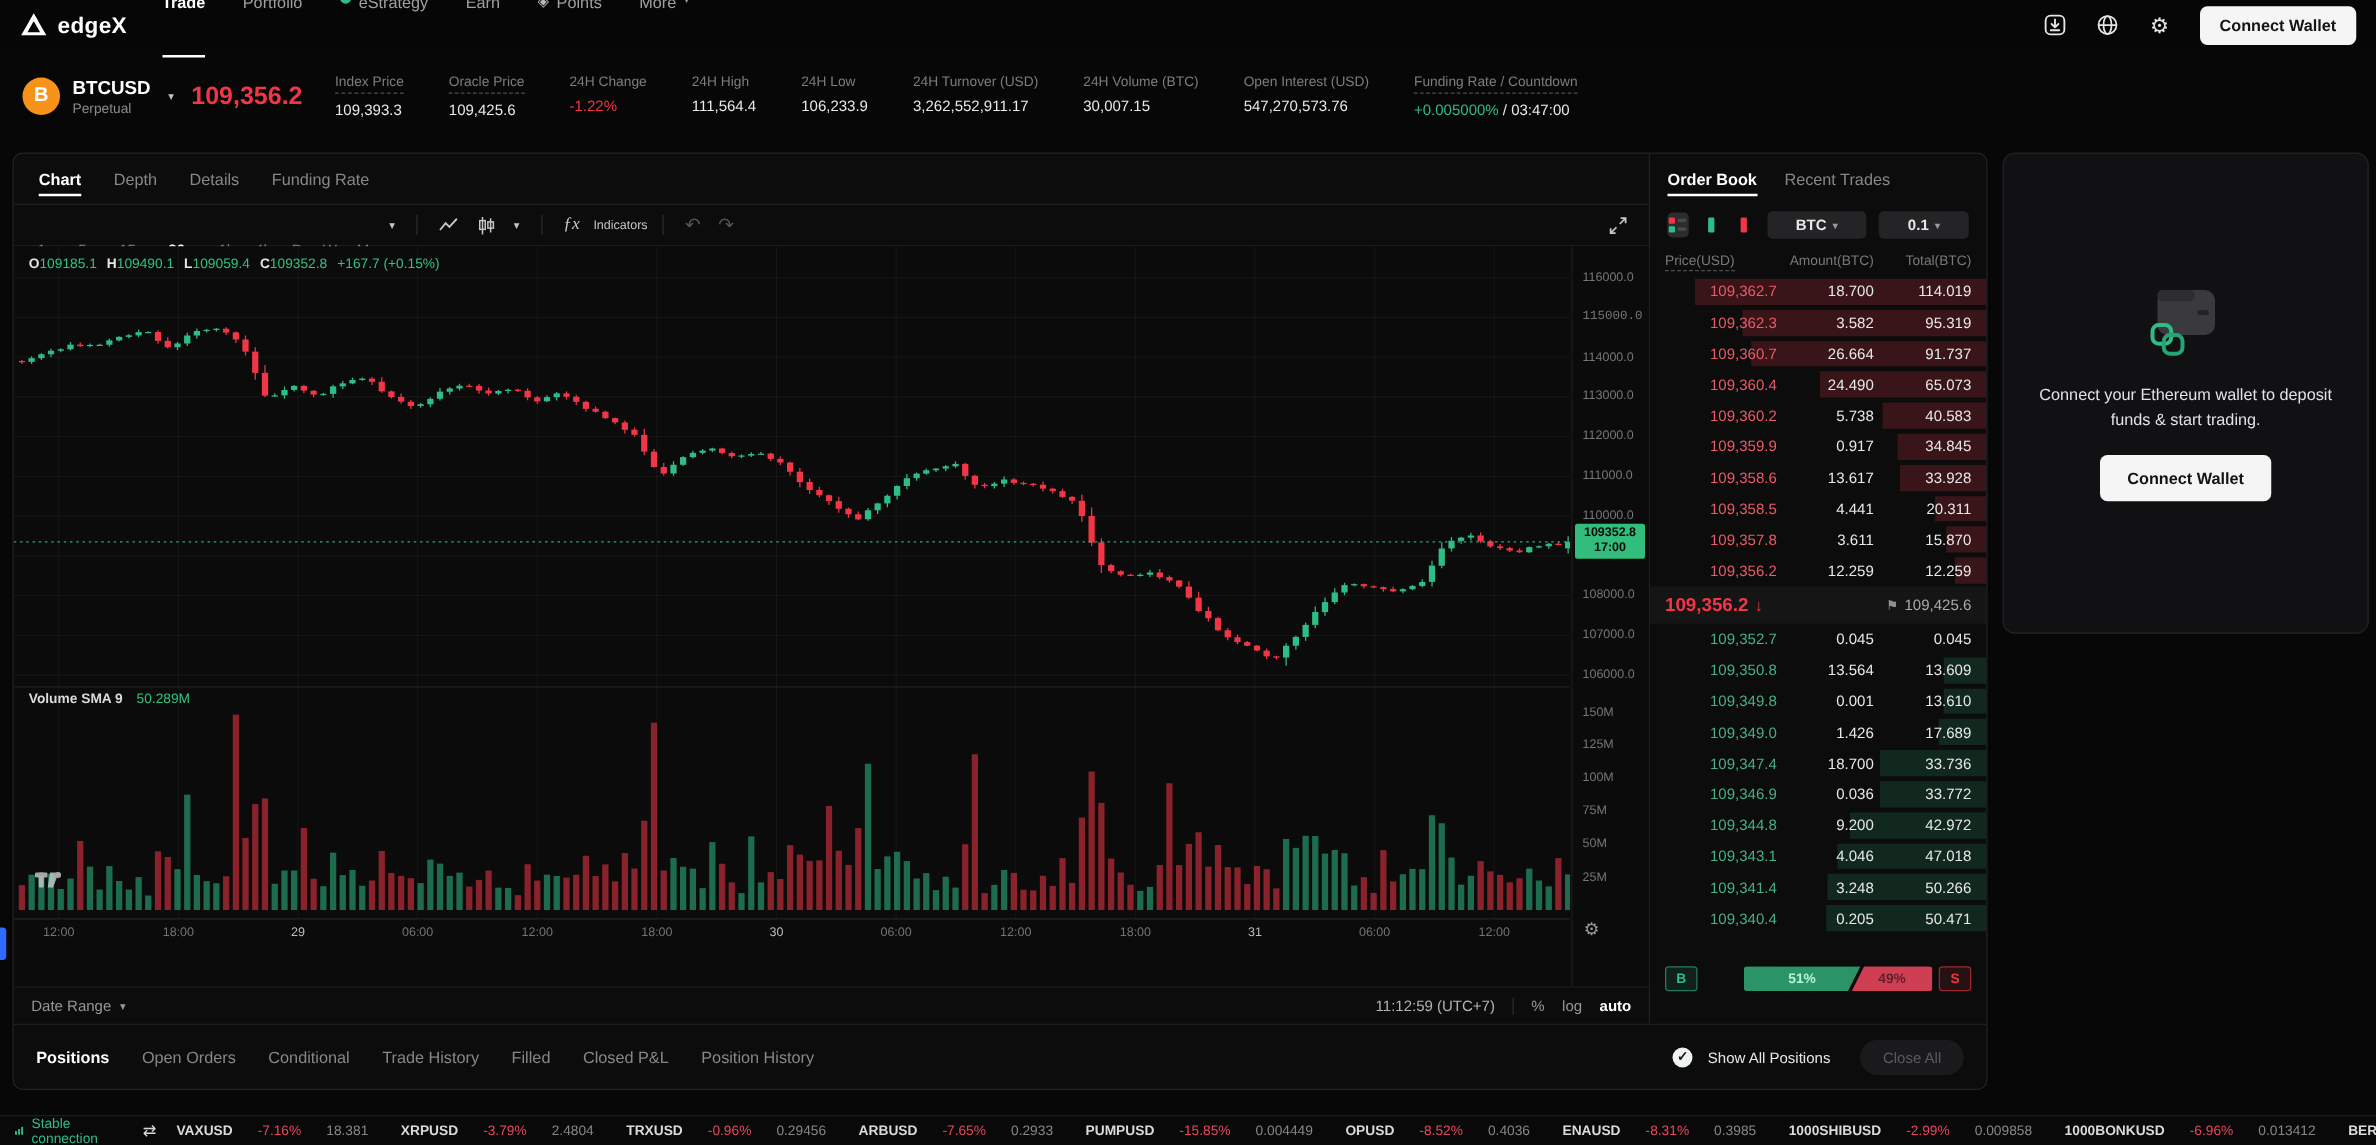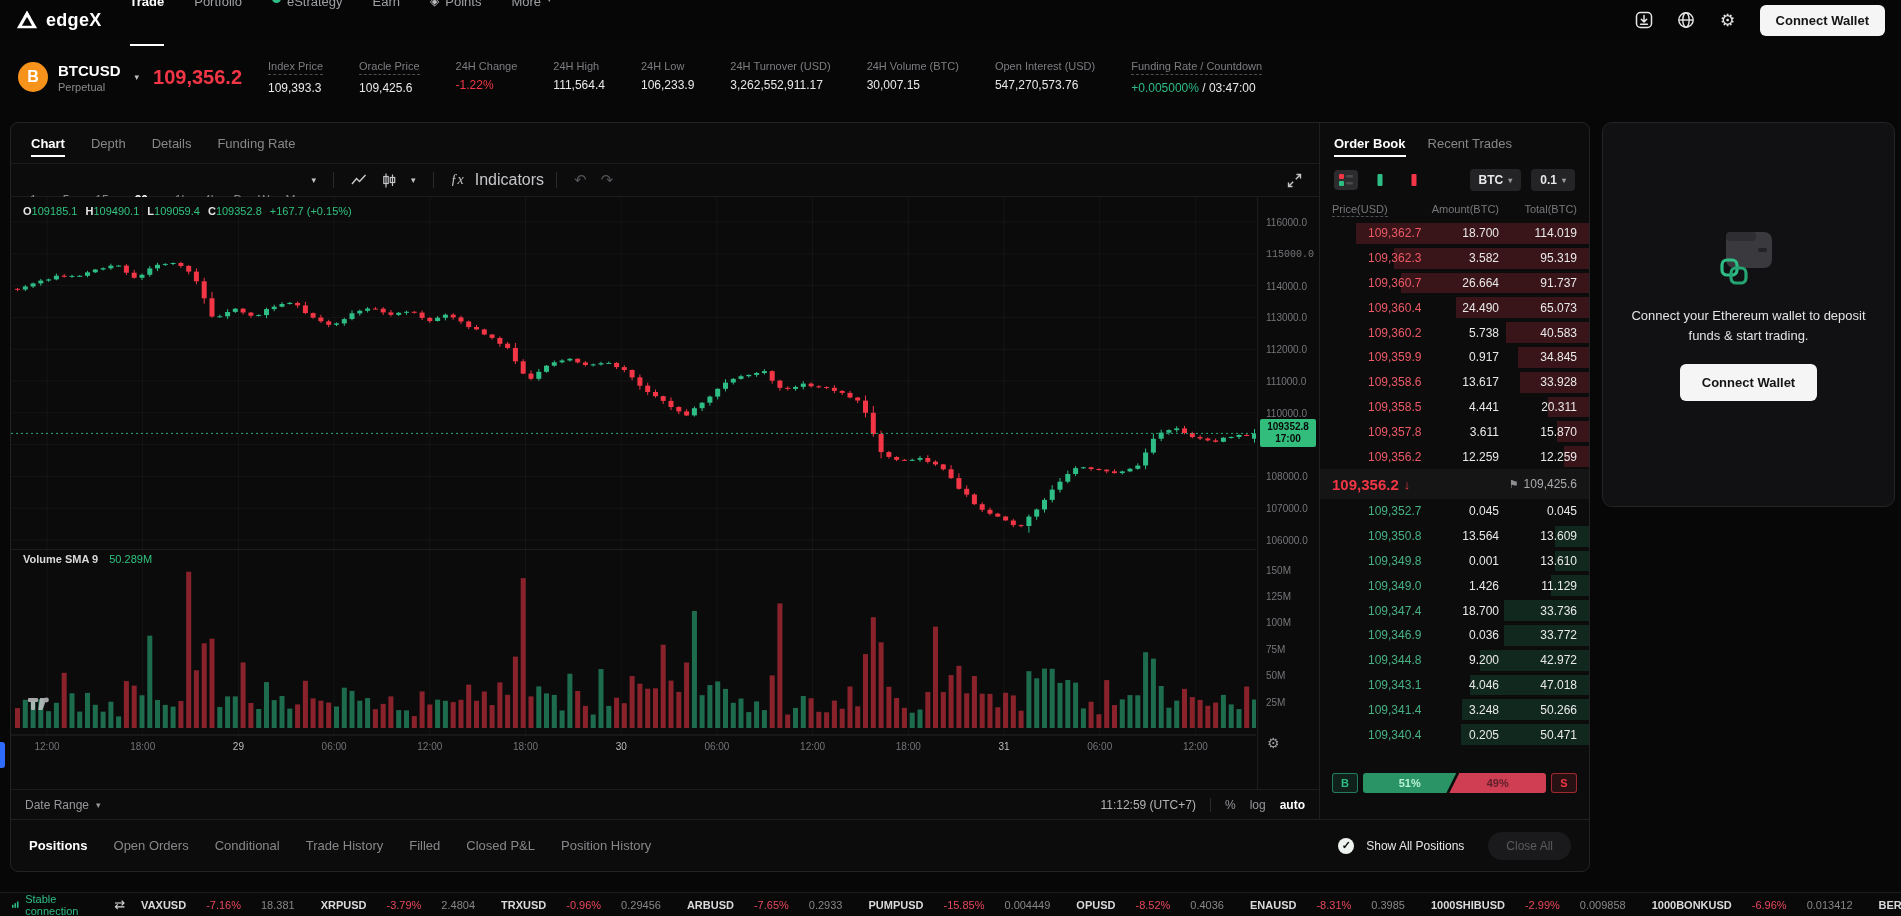--- a/index.html
+++ b/index.html
@@ -45,21 +45,21 @@
   .ctab.active { color:#fff; font-weight:bold; }
   .ctab.active::after { content:""; position:absolute; left:0; right:0; bottom:6px; height:2px; background:#fff; }
   
   .chart-toolbar { height:34px; border-top:1px solid #1c1c1e; border-bottom:1px solid #1c1c1e; display:flex; align-items:center; padding:0 12px; gap:4px; }
   .tf { font-size:12px; color:#87878a; padding:4px 7px; border-radius:4px; cursor:pointer; }
   .tf.active { color:#fff; font-weight:bold; }
   .tb-div { width:1px; height:16px; background:#2a2a2d; margin:0 8px; }
   .tb-ic { color:#c6c6c9; display:flex; align-items:center; justify-content:center; padding:0 5px; cursor:pointer; font-size:13px; }
   .tb-ic.dis { color:#55555a; }
   .fx { font-style:italic; font-family:"Liberation Serif", serif; font-size:14px; }
-  .ind-lbl { font-size:16px; color:#c6c6c9; margin-left:2px; cursor:pointer; }
+  .ind-lbl { font-size:10px; color:#c6c6c9; margin-left:2px; cursor:pointer; }
   .expand { margin-left:auto; }
   
   .chart-region { flex:1; position:relative; overflow:hidden; background:#0b0b0c; }
   .chart-plot { position:absolute; left:0; top:0; width:1245px; height:592px; }
   .price-axis { position:absolute; left:1246px; top:0; right:0; bottom:0; border-left:1px solid rgba(255,255,255,.07); }
   .axis-lab { position:absolute; left:8px; transform:translateY(-50%); font-size:10px; color:#76767a; white-space:nowrap; }
   .cur-price-tag { position:absolute; left:2px; right:3px; background:#32bd7c; color:#0a0a0a; border-radius:2px; text-align:center; font-size:10px; font-weight:bold; line-height:12px; padding:2px 0; }
   .time-lab { position:absolute; top:544px; width:44px; margin-left:-22px; text-align:center; font-size:10px; color:#737377; }
   .time-lab.day { color:#bcbcbf; }
   .ohlc { position:absolute; left:12px; top:8px; font-size:11px; display:flex; gap:8px; white-space:nowrap; }
@@ -75,21 +75,21 @@
   .chart-footer { height:30px; border-top:1px solid #1c1c1e; display:flex; align-items:center; padding:0 14px; font-size:12px; color:#97979b; }
   .cf-right { margin-left:auto; display:flex; align-items:center; gap:14px; }
   .cf-div { width:1px; height:14px; background:#2a2a2d; }
   .cf-auto { color:#fff; font-weight:bold; }
   
   .ob-tabs { height:40px; display:flex; align-items:center; gap:22px; padding:0 14px; }
   .ob-controls { height:34px; display:flex; align-items:center; padding:0 14px; gap:10px; }
   .ob-layout { display:flex; align-items:center; justify-content:center; width:24px; height:20px; border-radius:4px; cursor:pointer; }
   .ob-layout.sel { background:#2c2c2f; }
   .ob-sel { margin-left:auto; }
-  .ob-select { background:#242427; border-radius:4px; padding:4px 9px; font-size:12px; font-weight:bold; color:#e8e8e8; display:flex; align-items:center; gap:5px; cursor:pointer; }
+  .ob-select { background:#242427; border-radius:4px; padding:4px 23px; font-size:12px; font-weight:bold; color:#e8e8e8; display:flex; align-items:center; gap:5px; cursor:pointer; }
   .ob-select .caret { font-size:8px; color:#9a9a9e; }
   .ob-head { height:24px; display:flex; align-items:center; padding:0 12px; font-size:11px; color:#78787c; }
   .col-p { flex:0 0 88px; text-align:left; }
   .col-a { flex:1; text-align:right; }
   .col-t { flex:0 0 78px; text-align:right; }
   .dashed-u { border-bottom:1px dashed #4e4e52; padding-bottom:1px; }
   .ob-list { height:248px; overflow:hidden; }
   .ob-row { position:relative; height:24.8px; display:flex; align-items:center; padding:0 12px; font-size:12px; cursor:pointer;margin-left:36px; }
   .ob-row .depth { position:absolute; top:2px; bottom:2px; right:0; z-index:0; }
   .ob-row span { position:relative; z-index:1; }
@@ -99,21 +99,21 @@
   .ob-mid { height:30px; display:flex; align-items:center; padding:0 12px; background:rgba(255,255,255,.04); }
   .mid-price { font-size:15px; font-weight:bold; color:#f23645; }
   .mid-arrow { color:#f23645; font-size:13px; margin-left:5px; }
   .mid-mark { margin-left:auto; font-size:12px; color:#ababae; display:flex; align-items:center; gap:5px; }
   .mid-mark .flag { font-size:11px; color:#8f8f93; }
   .ob-ratio { flex:1; display:flex; align-items:center; padding:0 12px; gap:5px; }
   .tag { width:26px; height:20px; display:flex; align-items:center; justify-content:center; font-size:11px; font-weight:bold; border-radius:3px; }
   .tag-b { color:#2ebd85; border:1px solid rgba(46,189,133,.6); background:rgba(46,189,133,.12); }
   .tag-s { color:#f23645; border:1px solid rgba(242,54,69,.6); background:rgba(242,54,69,.12); }
   .ratio-bar { flex:1; height:20px; display:flex; }
-  .rb-buy { width:51%; background:#2a9467; clip-path:polygon(0 0,100% 0,calc(100% - 10px) 100%,0 100%); display:flex; align-items:center; justify-content:center; font-size:11px; font-weight:bold; color:#b9f3d6; border-radius:3px 0 0 3px; }
+  .rb-buy { width:51%; background:#2a9467; clip-path:polygon(0 0,100% 0,calc(100% - 10px) 100%,0 100%); display:flex; align-items:center; justify-content:center; font-size:11px; font-weight:bold; color:#b9f3d6; border-radius:3px 0 0 3px;margin-left:32px; }
   .rb-sell { flex:1; background:#cf3e53; clip-path:polygon(10px 0,100% 0,100% 100%,0 100%); margin-left:-7px; display:flex; align-items:center; justify-content:center; font-size:11px; font-weight:bold; color:#5e1f2b; border-radius:0 3px 3px 0; }
   
   .positions-bar { height:52px; border-top:1px solid #1f1f21; display:flex; align-items:center; padding:0 18px; gap:26px; }
   .ptab { font-size:13px; color:#87878a; cursor:pointer; }
   .ptab.active { color:#fff; font-weight:bold; }
   .pos-right { margin-left:auto; display:flex; align-items:center; gap:12px; }
   .chk { width:16px; height:16px; border-radius:50%; background:#eef3f0; color:#121212; font-size:11px; font-weight:bold; display:flex; align-items:center; justify-content:center; cursor:pointer; }
   .chk-lbl { font-size:12px; color:#e6e6e6; }
   .btn-closeall { background:#1a1a1c; color:#5b5b5f; font-size:12px; padding:7px 18px; border-radius:15px; border:none; margin-left:12px; }
   
@@ -996,21 +996,21 @@
           <div class="ob-row">
             <div class="depth" style="width: 14.8%; background: rgba(46, 189, 133, 0.16);"></div>
             <span class="col-p bid-p">109,349.8</span>
             <span class="col-a ob-num">0.001</span>
             <span class="col-t ob-num">13.610</span>
           </div>
           <div class="ob-row">
             <div class="depth" style="width: 16.3%; background: rgba(46, 189, 133, 0.16);"></div>
             <span class="col-p bid-p">109,349.0</span>
             <span class="col-a ob-num">1.426</span>
-            <span class="col-t ob-num">11.129</span>
+            <span class="col-t ob-num">17.689</span>
           </div>
           <div class="ob-row">
             <div class="depth" style="width: 36.7%; background: rgba(46, 189, 133, 0.16);"></div>
             <span class="col-p bid-p">109,347.4</span>
             <span class="col-a ob-num">18.700</span>
             <span class="col-t ob-num">33.736</span>
           </div>
           <div class="ob-row">
             <div class="depth" style="width: 36.7%; background: rgba(46, 189, 133, 0.16);"></div>
             <span class="col-p bid-p">109,346.9</span>

